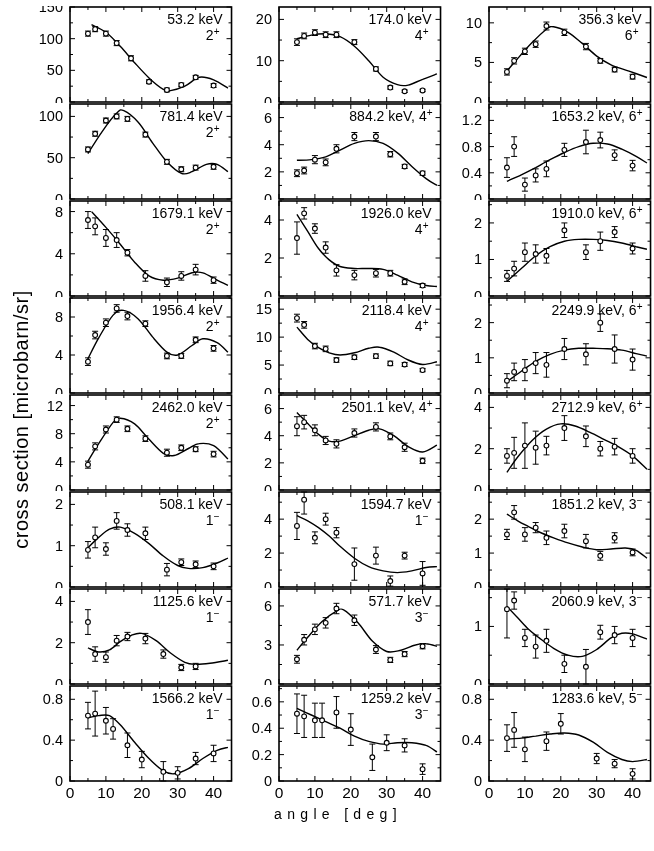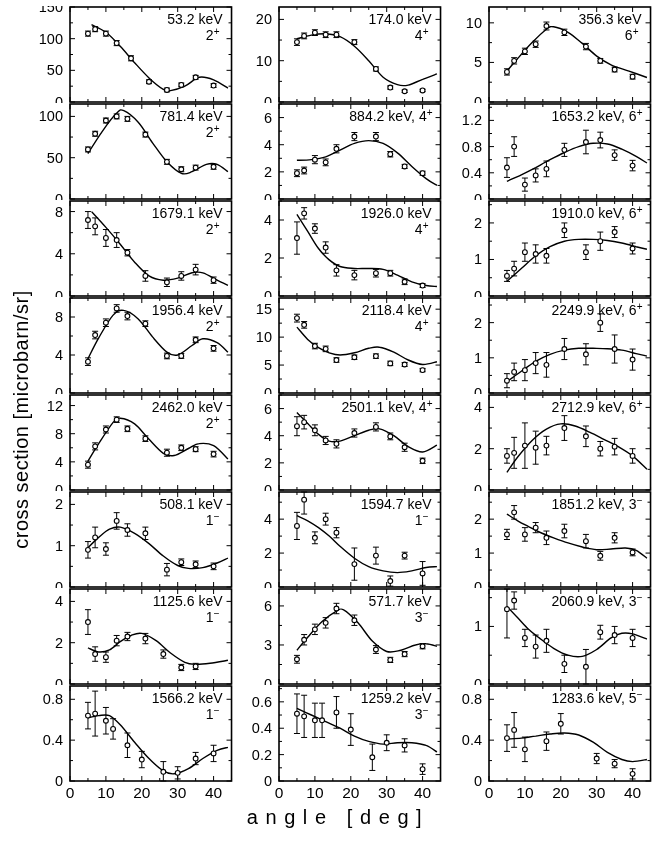--- a/index.html
+++ b/index.html
@@ -10,21 +10,21 @@
     transform:rotate(-90deg);font-size:20px;letter-spacing:0.5px;white-space:nowrap;
   }
   .grid{
     position:absolute;left:24px;top:6px;width:628px;
     display:grid;grid-template-columns:repeat(3,1fr);
   }
   .panel{width:100%;}
   .panel svg{display:block;width:100%;}
   .xlabel{
     position:absolute;left:24px;top:806px;width:628px;text-align:center;
-    font-size:20px;letter-spacing:0.38em;white-space:nowrap;
+    font-size:14px;letter-spacing:0.38em;white-space:nowrap;
   }
   svg text{font-family:"Liberation Sans",sans-serif;fill:#000;}
 </style>
 </head>
 <body>
 
 <div class="figure">
   <div class="ylabel">cross section [microbarn/sr]</div>
   <div class="grid" id="panel-grid">
       <div class="panel">

